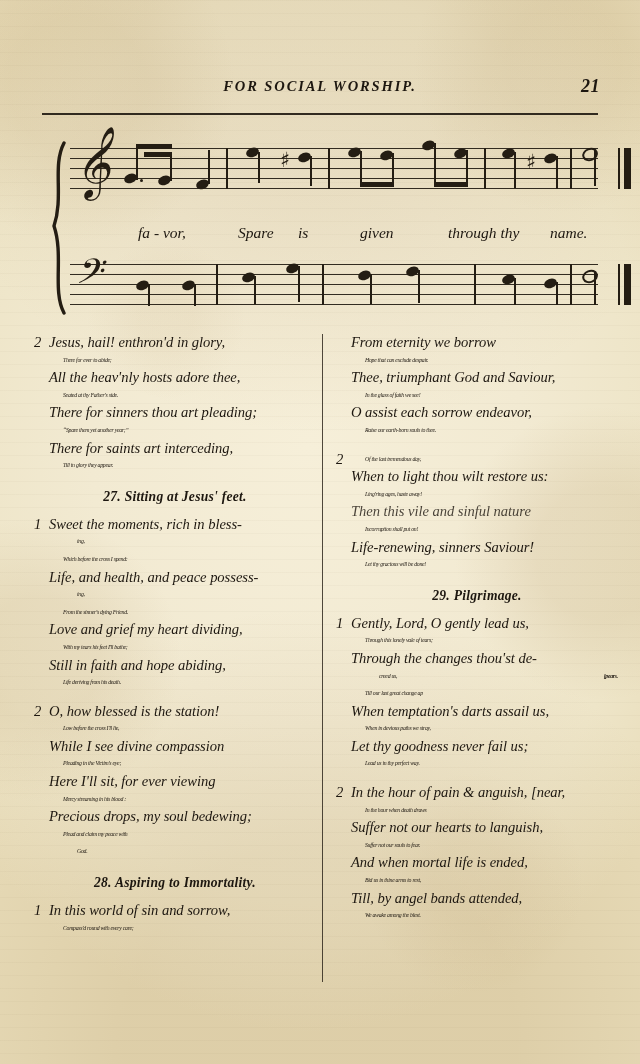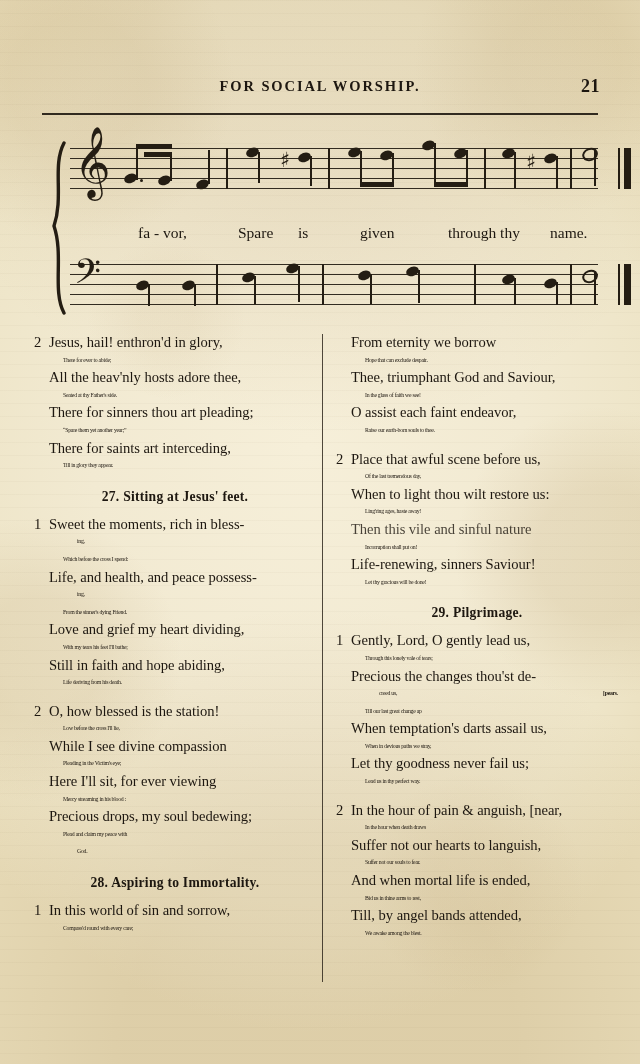--- a/index.html
+++ b/index.html
@@ -14,20 +14,21 @@
   }
 
   
   #page {
     position: relative;
     width: 640px;
     height: 1064px;
     overflow: hidden;
     background:
       radial-gradient(ellipse 70% 55% at 48% 42%, #f6efd9 0%, #f2ead2 48%, #eee5c8 78%, #e8dcb9 100%);
+    font-style: italic;
   }
   
   #page::before {
     content: "";
     position: absolute;
     inset: 0;
     pointer-events: none;
     background:
       radial-gradient(circle at 12% 8%, rgba(176,146,92,0.13) 0 6%, rgba(176,146,92,0) 14%),
       radial-gradient(circle at 88% 6%, rgba(176,146,92,0.12) 0 5%, rgba(176,146,92,0) 13%),
@@ -458,44 +459,43 @@
         </div>
       </div>
     <div class="column right" id="col-right">
         <div class="stanza">
           <div class="vnum"></div>
           <div class="lines">
             <div class="ln">From eternity we borrow</div>
             <div class="ln ind" style="font-size: 5.8px; letter-spacing: -0.28px;">Hope that can exclude despair.</div>
             <div class="ln">Thee, triumphant God and Saviour,</div>
             <div class="ln ind" style="font-size: 5.8px; letter-spacing: -0.28px;">In the glass of faith we see!</div>
-            <div class="ln">O assist each faint endeavor,</div>
+            <div class="ln">O assist each sorrow endeavor,</div>
             <div class="ln ind" style="font-size: 5.8px; letter-spacing: -0.28px;">Raise our earth-born souls to thee.</div>
           </div>
         </div>
         <div class="stanza">
           <div class="vnum">2</div>
           <div class="lines">
-            <div class="ln">Place that awful scene before us,</div>
             <div class="ln ind" style="font-size: 5.8px; letter-spacing: -0.28px;">Of the last tremendous day,</div>
             <div class="ln">When to light thou wilt restore us:</div>
             <div class="ln ind" style="font-size: 5.8px; letter-spacing: -0.28px;">Ling'ring ages, haste away!</div>
             <div class="ln faded">Then this vile and sinful nature</div>
             <div class="ln ind" style="font-size: 5.8px; letter-spacing: -0.28px;">Incorruption shall put on!</div>
             <div class="ln">Life-renewing, sinners Saviour!</div>
             <div class="ln ind" style="font-size: 5.8px; letter-spacing: -0.28px;">Let thy gracious will be done!</div>
           </div>
         </div>
         <div class="hymn-title">29. Pilgrimage.</div>
         <div class="stanza">
           <div class="vnum">1</div>
           <div class="lines">
             <div class="ln">Gently, Lord, O gently lead us,</div>
             <div class="ln ind" style="font-size: 5.8px; letter-spacing: -0.28px;">Through this lonely vale of tears;</div>
-            <div class="ln">Precious the changes thou'st de-</div>
+            <div class="ln">Through the changes thou'st de-</div>
             <div class="ln ind2 hasrow" style="font-size: 5.8px; letter-spacing: -0.28px;">
               <span>creed us,</span>
               <span class="catchw">[pears.</span>
             </div>
             <div class="ln ind" style="font-size: 5.8px; letter-spacing: -0.28px;">Till our last great change ap</div>
             <div class="ln">When temptation's darts assail us,</div>
             <div class="ln ind" style="font-size: 5.8px; letter-spacing: -0.28px;">When in devious paths we stray,</div>
             <div class="ln">Let thy goodness never fail us;</div>
             <div class="ln ind" style="font-size: 5.8px; letter-spacing: -0.28px;">Lead us in thy perfect way.</div>
           </div>

